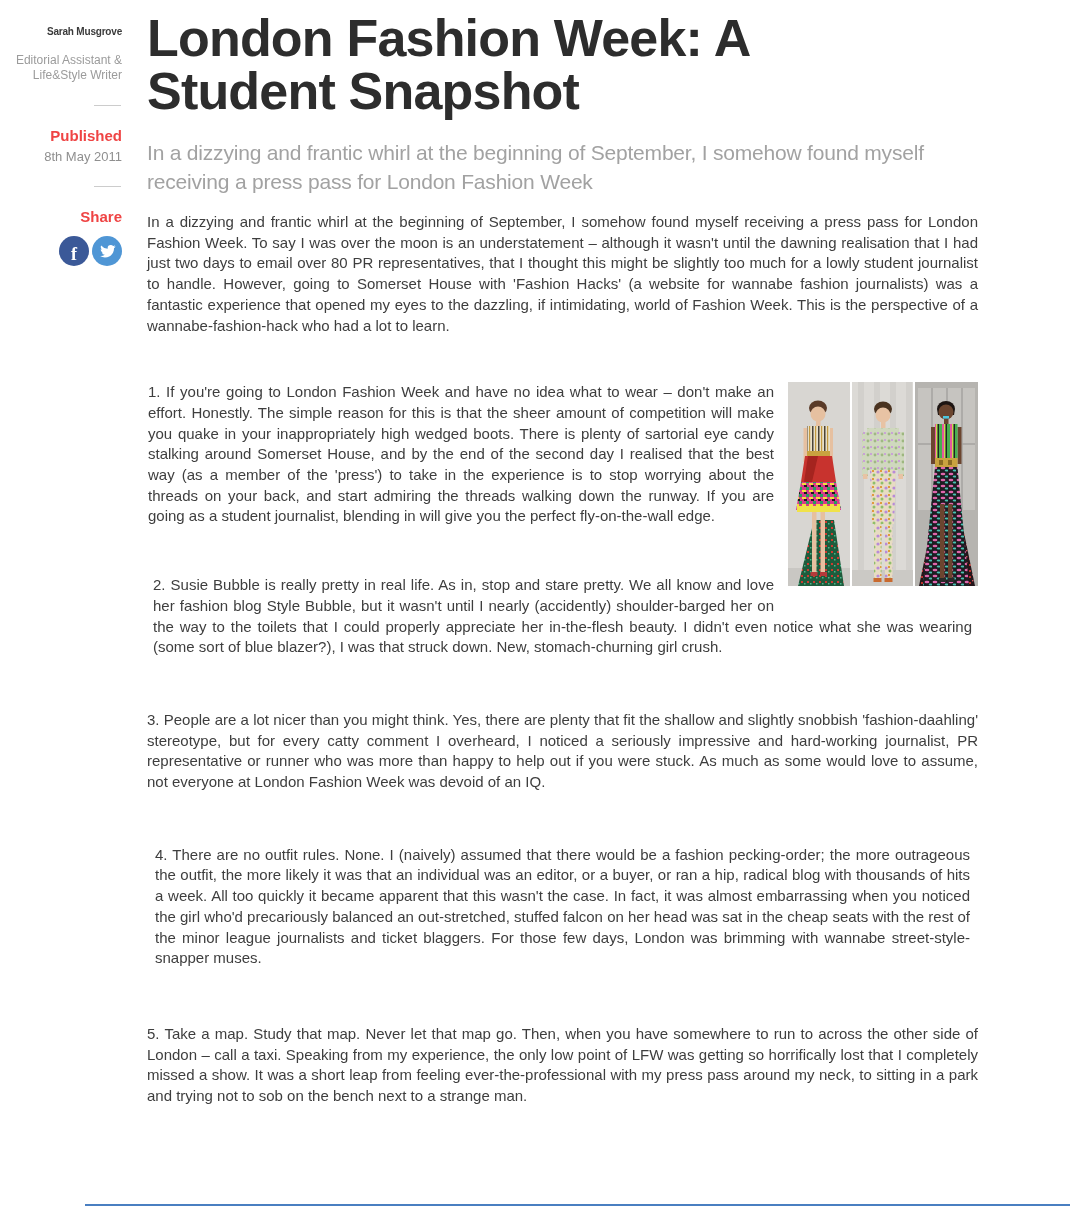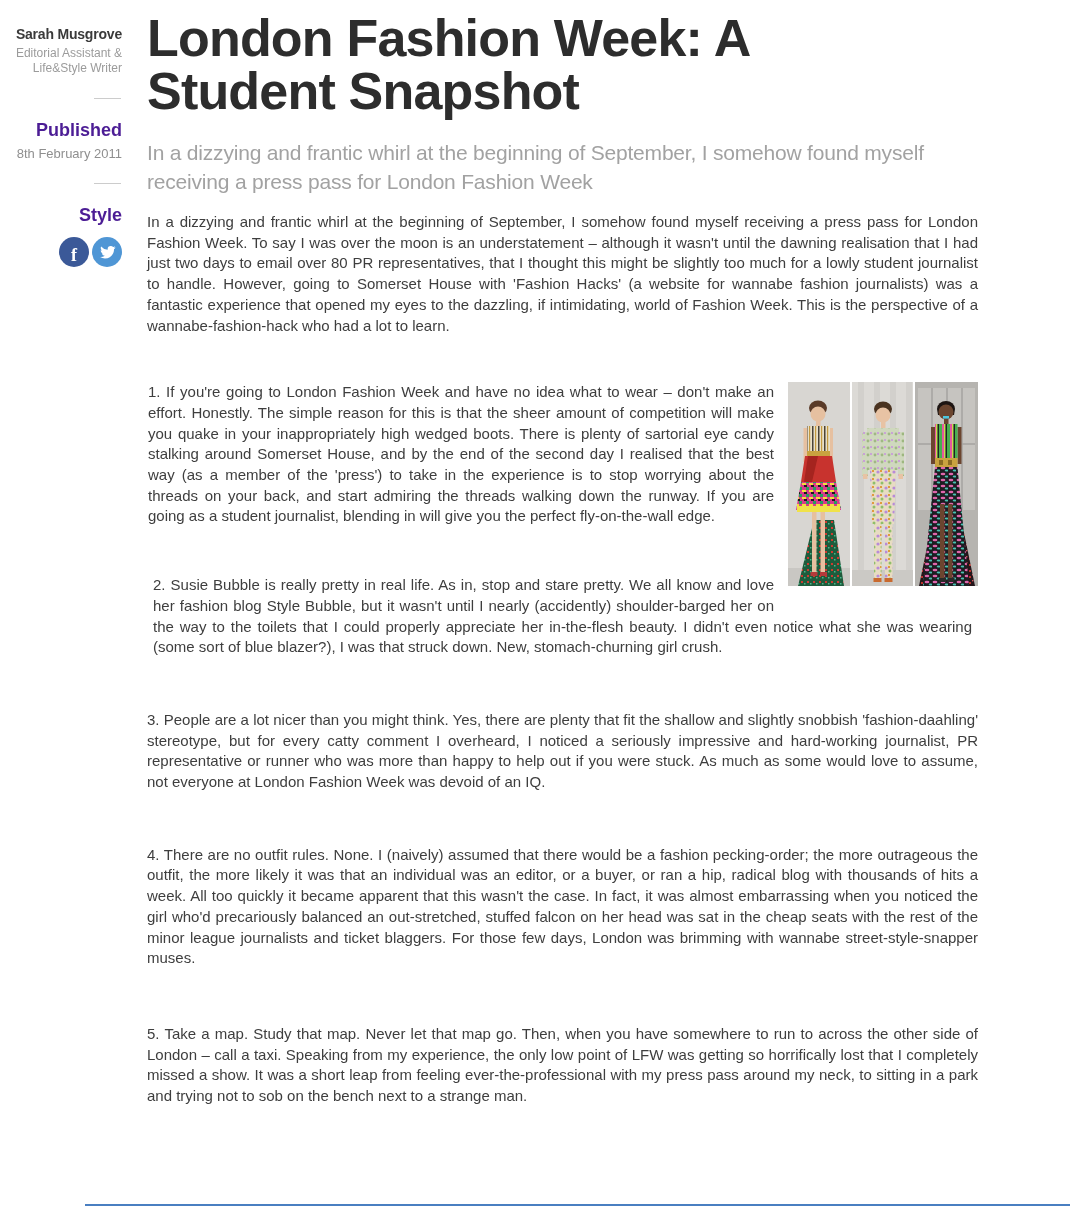--- a/index.html
+++ b/index.html
@@ -2,60 +2,60 @@
 <html><head>
 <meta charset="utf-8">
 <style>
   html,body{margin:0;padding:0;}
   body{
     width:1070px;height:1206px;position:relative;overflow:hidden;
     background:#ffffff;font-family:"Liberation Sans",sans-serif;
   }
   
   .sidebar{position:absolute;top:26px;left:0;width:122px;text-align:right;}
-  .author-name{font-size:14px;font-weight:700;color:#3a3a3a;letter-spacing:-0.2px;}
-  .author-role{font-size:12px;color:#9b9b9b;line-height:15px;margin-top:4px;}
+  .author-name{font-size:10px;font-weight:700;color:#3a3a3a;letter-spacing:-0.2px;}
+  .author-role{font-size:12px;color:#9b9b9b;line-height:15px;margin-top:16px;}
   .side-divider{border:none;border-top:1px solid #cccccc;width:27px;margin:22px 1px 21px auto;}
-  .published-label,.share-label{font-size:18px;font-weight:700;color:#4c1d95;}
+  .published-label,.share-label{font-size:15px;font-weight:700;color:#ef4444;}
   .published-date{font-size:13px;color:#8f8f8f;margin-top:5px;}
   .share-icons{margin-top:11px;display:flex;justify-content:flex-end;gap:3px;}
   .icon-circle{width:30px;height:30px;border-radius:50%;display:flex;align-items:center;justify-content:center;cursor:pointer;}
   .icon-facebook{background:#3b5998;}
   .icon-twitter{background:#4f96d5;}
   .fb-glyph{color:#ffffff;font-size:18px;font-weight:700;font-family:"Liberation Serif",serif;position:relative;top:3px;}
   
   .main{position:absolute;left:147px;top:0;width:831px;}
   .page-title{margin:12px 0 0;font-size:52px;line-height:53px;font-weight:700;color:#2d2d2d;letter-spacing:-0.8px;width:724px;}
   .subtitle{margin:20px 0 0;font-size:21px;line-height:29px;color:#a2a2a2;font-weight:400;letter-spacing:-0.2px;}
   .body-copy p{font-size:15px;line-height:20.7px;color:#3e3e3e;text-align:justify;}
   .intro{margin:16px 0 0;}
   .list-intro{margin:56px 0 0;font-style:italic;text-align:left !important;color:#4a4a4a !important;}
   .fashion-image{float:right;width:190px;height:204px;margin:46px 0 12px 14px;}
   .p1{margin:46px 1px 0;}
   .p2{margin:48px 6px 0;}
   .p3{margin:52px 0 5px;}
-  .p4{margin:52px 0 0;}
+  .p4{margin:52px 8px 0;}
   .p5{margin:55px 0 16px;}
   
   .bottom-rule{position:absolute;left:85px;right:0;bottom:0;height:2px;background:#4a7fc1;}
 </style>
 </head>
 <body>
 
 <aside class="sidebar">
   <div class="author-name">Sarah Musgrove</div>
   <div class="author-role">
     <div>Editorial Assistant &amp;</div>
     <div>Life&amp;Style Writer</div>
   </div>
   <hr class="side-divider">
   <div class="published-label">Published</div>
-  <div class="published-date">8th February 2011</div>
+  <div class="published-date">8th May 2011</div>
   <hr class="side-divider">
-  <div class="share-label">Style</div>
+  <div class="share-label">Share</div>
   <div class="share-icons">
     <div class="icon-circle icon-facebook">
       <span class="fb-glyph">f</span>
     </div>
     <div class="icon-circle icon-twitter">
       <svg width="17" height="17" viewBox="0 0 24 24">
         <path fill="#ffffff" d="M23.4 4.8c-.8.37-1.66.62-2.56.73.92-.55 1.63-1.43 1.96-2.47-.86.51-1.82.88-2.84 1.08A4.48 4.48 0 0 0 16.7 2.7a4.49 4.49 0 0 0-4.49 4.49c0 .35.04.7.11 1.03A12.74 12.74 0 0 1 3.07 3.5a4.47 4.47 0 0 0-.61 2.26c0 1.56.79 2.93 2 3.74a4.46 4.46 0 0 1-2.03-.56v.06c0 2.17 1.55 3.99 3.6 4.4-.38.1-.77.16-1.18.16-.29 0-.57-.03-.84-.08a4.5 4.5 0 0 0 4.19 3.12 9 9 0 0 1-5.57 1.92c-.36 0-.72-.02-1.07-.06a12.7 12.7 0 0 0 6.88 2.02c8.26 0 12.78-6.84 12.78-12.78l-.01-.58c.87-.63 1.63-1.42 2.23-2.32z"></path>
       </svg>
     </div>
   </div>

